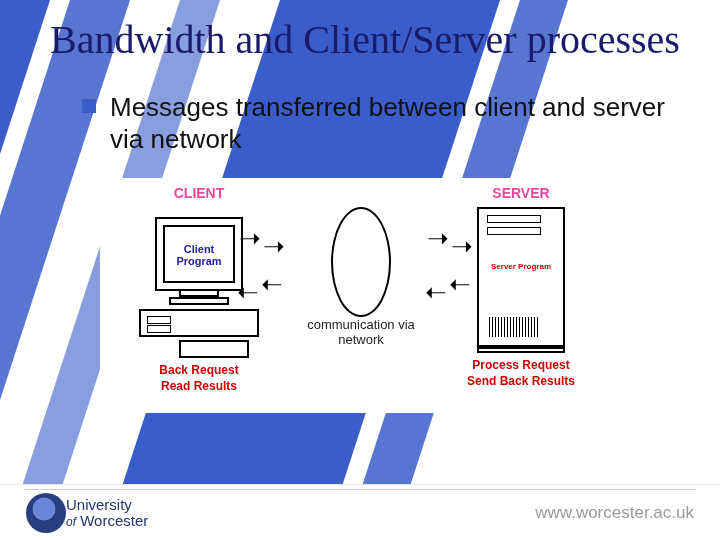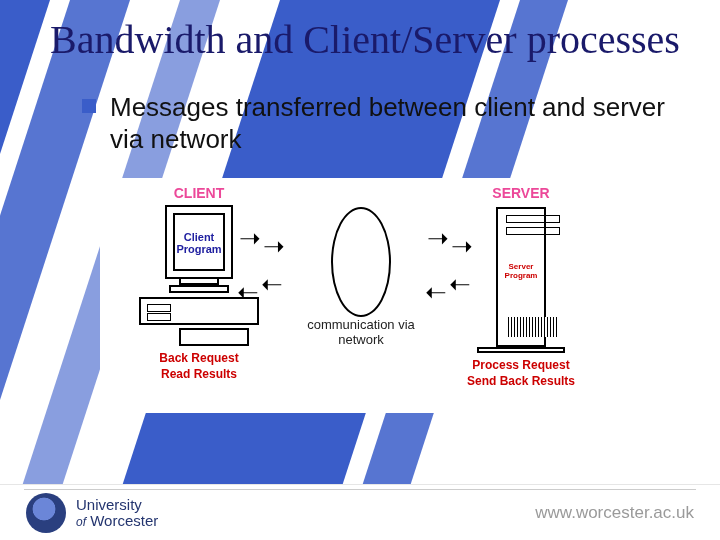--- a/index.html
+++ b/index.html
@@ -16,45 +16,45 @@
 .bullet-row{display:flex;align-items:flex-start;gap:14px;padding-left:32px}
 .bullet{width:14px;height:14px;background:#3a5dc9;margin-top:8px;flex:none}
 .bullet-text{font-size:26px;color:#111;line-height:1.25}
 .diagram{position:relative;z-index:1;margin:22px auto 0;width:520px;height:235px;background:#fff;border:1px solid #fff}
 .dcol{position:absolute;text-align:center}
 .dcol.client{left:8px;top:6px;width:180px}
 .dcol.server{right:8px;top:6px;width:180px}
 .dlabel{font-size:14px;font-weight:700;color:#ec4899;font-family:Arial}
 .redlabel{font-size:12px;font-weight:700;color:#c00;line-height:1.35;margin-top:4px}
 .bluelabel{font-size:11px;font-weight:700;color:#2020a0;margin-top:2px}
-.monitor{width:68px;height:74px;border:2px solid #000;margin:4px auto 0;background:#fff;position:relative}
+.monitor{width:88px;height:74px;border:2px solid #000;margin:16px auto 0;background:#fff;position:relative}
 .monitor-inner{position:absolute;inset:6px;border:2px solid #000;display:flex;align-items:center;justify-content:center}
 .monitor-stand{width:40px;height:6px;border:2px solid #000;border-top:none;margin:0 auto;background:#fff}
 .monitor-base{width:60px;height:8px;border:2px solid #000;margin:0 auto}
 .desktop-base{width:120px;height:28px;border:2px solid #000;margin:4px auto 0;background:#fff;position:relative}
 .desktop-base::before{content:"";position:absolute;left:6px;top:5px;width:22px;height:6px;border:1px solid #000}
 .desktop-base::after{content:"";position:absolute;left:6px;top:14px;width:22px;height:6px;border:1px solid #000}
 .kbd{width:70px;height:18px;border:2px solid #000;margin:3px 0 0 70px;background:#fff}
-.tower{width:50px;height:140px;border:2px solid #000;margin:6px auto 0;background:#fff;position:relative}
+.tower{width:88px;height:140px;border:2px solid #000;margin:6px auto 0;background:#fff;position:relative}
 .tower-slot{position:absolute;left:8px;width:54px;height:8px;border:1px solid #000}
 .ts1{top:6px}.ts2{top:18px}
 .tower-label{position:absolute;left:6px;right:6px;top:54px;font-size:8px;color:#c00;font-weight:700;line-height:1.1}
 .tower-vents{position:absolute;left:10px;bottom:8px;width:50px;height:20px;background:repeating-linear-gradient(90deg,#000 0 1px,#fff 1px 3px)}
 .tower-base{width:88px;height:6px;border:2px solid #000;margin:0 auto}
 .center{position:absolute;left:190px;top:28px;width:140px;text-align:center}
 .oval{width:60px;height:110px;border:2px solid #000;border-radius:50%;margin:0 auto}
 .commtxt{font-size:13px;color:#222;line-height:1.2}
 .arrow{position:absolute;font-size:26px;color:#000;line-height:1}
 .ar1{left:138px;top:46px}.ar2{left:162px;top:54px}
 .ar3{left:160px;top:92px;transform:scaleX(-1)}.ar4{left:136px;top:100px;transform:scaleX(-1)}
 .ar5{left:326px;top:46px}.ar6{left:350px;top:54px}
 .ar7{left:348px;top:92px;transform:scaleX(-1)}.ar8{left:324px;top:100px;transform:scaleX(-1)}
 .footer{position:absolute;left:0;right:0;bottom:0;height:56px;background:#fff;z-index:2;border-top:1px solid #e6e6e6;display:flex;align-items:center;justify-content:space-between;padding:0 26px}
 .footer::before{content:"";position:absolute;left:24px;right:24px;top:4px;height:1px;background:#ccc}
-.logo{display:flex;align-items:center;gap:10px}
+.logo{display:flex;align-items:center;}
 .logo-circle{width:40px;height:40px;border-radius:50%;background:radial-gradient(circle at 45% 40%,#6b86d8 0 34%,#2a3f7f 36% 100%);position:relative}
 .logo-text{font-size:15px;color:#24356f;line-height:1.05}
 .logo-text .of{font-size:12px;font-style:italic}
 .url{font-size:17px;color:#9a9a9a}
 </style>
 </head>
 <body>
 
 <div class="bg-stripes">
   <div class="stripe s1"></div>

